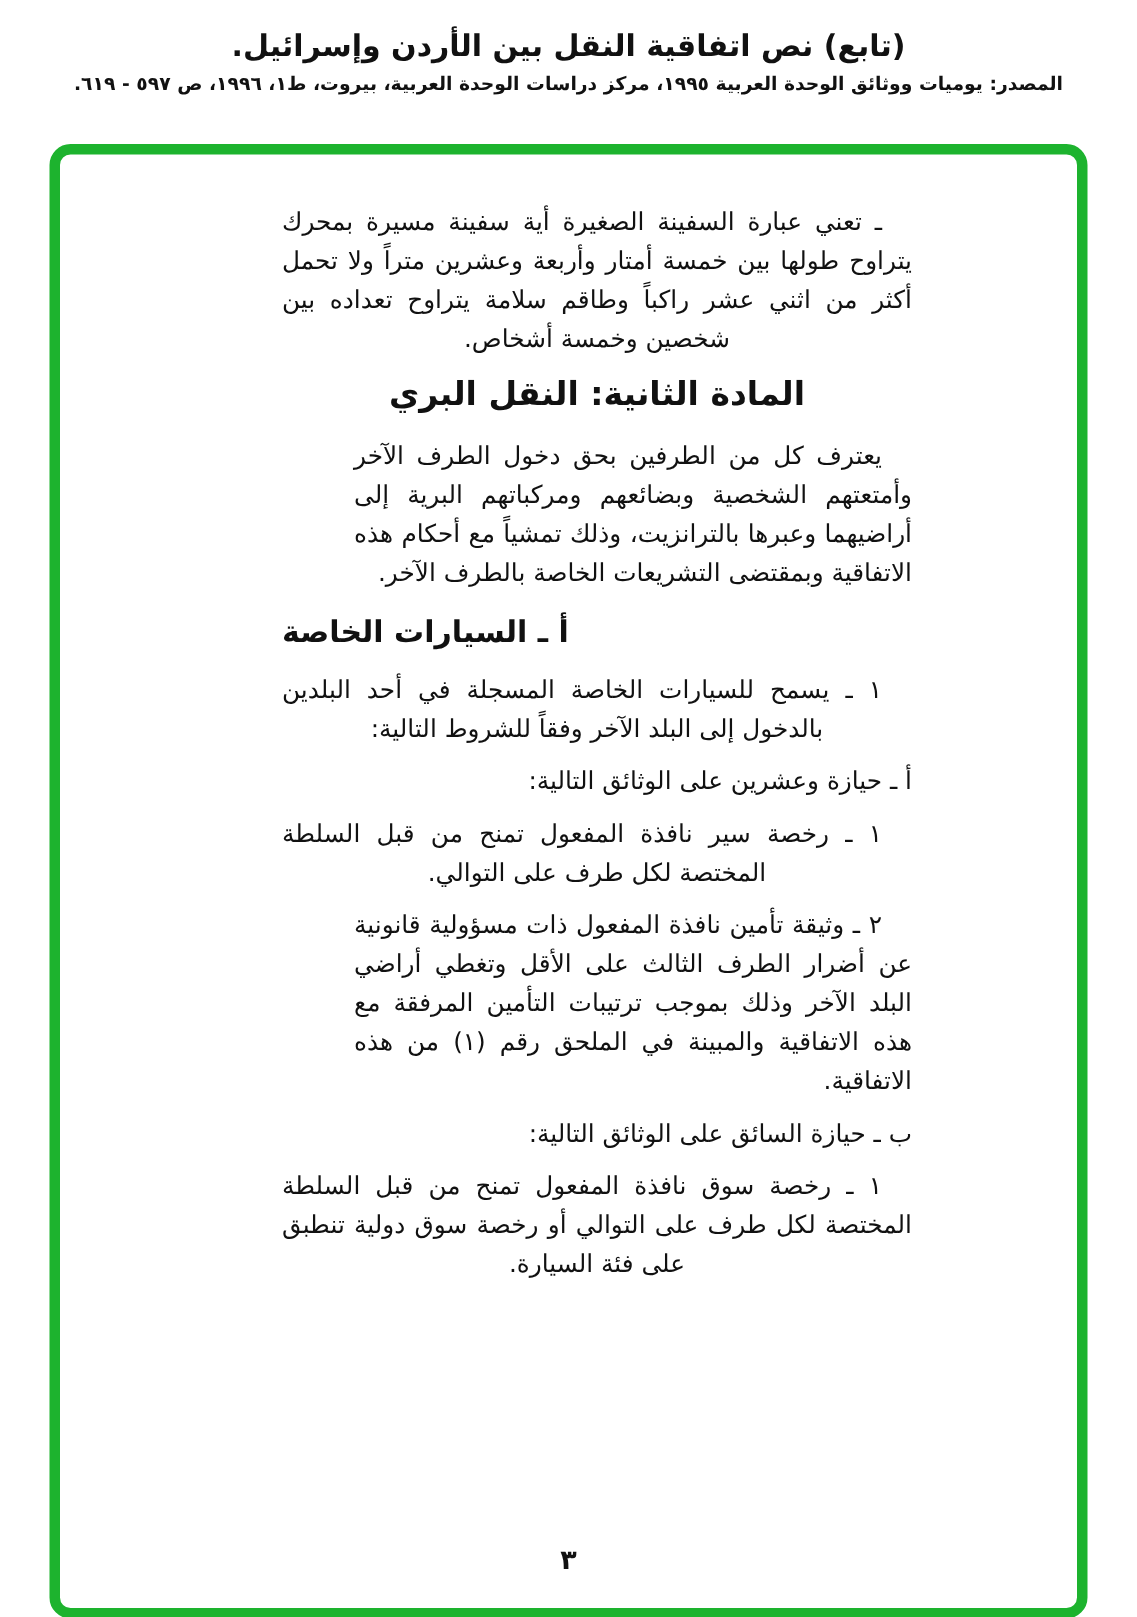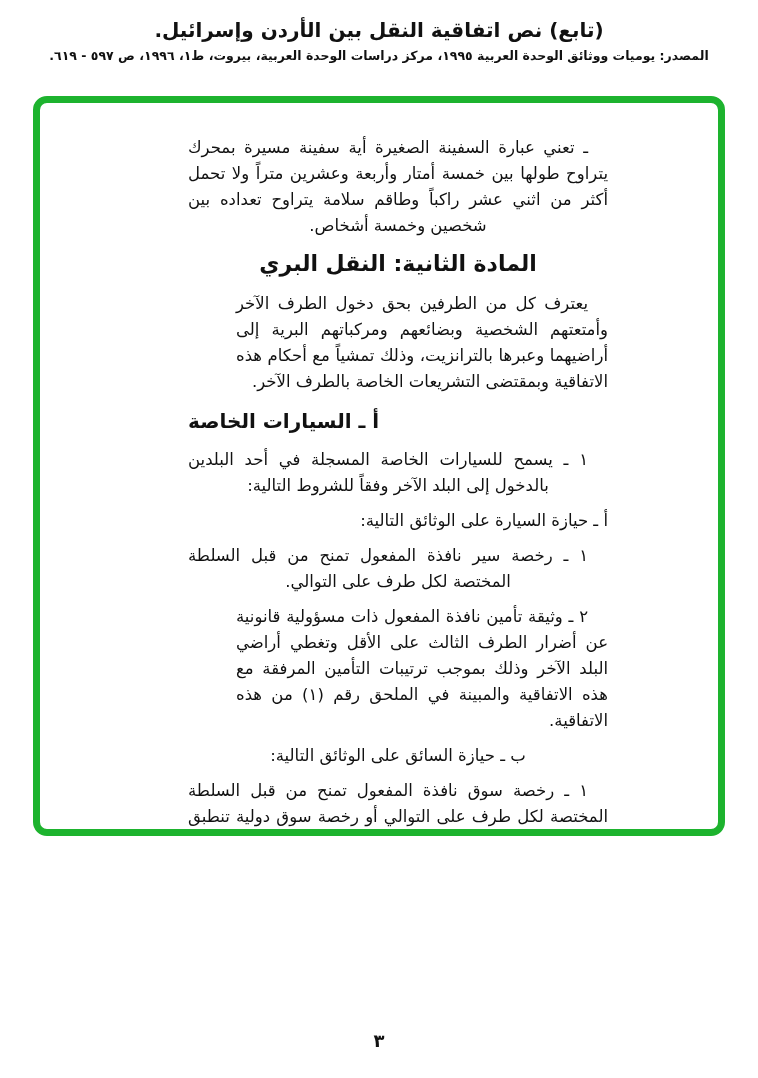--- a/index.html
+++ b/index.html
@@ -33,21 +33,21 @@
     font-size: 12.5px;
     font-weight: bold;
     line-height: 24px;
     margin-top: 2px;
   }
   .document-frame {
     position: absolute;
     left: 33px;
     top: 96px;
     width: 692px;
-    height: 740px;
+    height: 983px;
     box-sizing: border-box;
     border: 7px solid #1db32e;
     border-radius: 14px;
     background: #ffffff;
     overflow: hidden;
   }
   .document-content {
     box-sizing: border-box;
     padding: 32px 110px 10px 148px;
     font-size: 16.5px;
@@ -69,21 +69,20 @@
     text-indent: 20px;
     margin-left: 48px;
   }
   p.line-right {
     text-align: right;
   }
   p.line-right.small-indent {
     padding-right: 8px;
   }
   p.line-center {
-    text-align: center;
   }
   p.heading-center {
     text-align: center;
     font-weight: bold;
     font-size: 22px;
     line-height: 30px;
     margin: 10px 0 12px 0 !important;
   }
   p.heading-right {
     text-align: left;
@@ -111,21 +110,21 @@
   <div class="header-source">المصدر: يوميات ووثائق الوحدة العربية ١٩٩٥، مركز دراسات الوحدة العربية، بيروت، ط١، ١٩٩٦، ص ٥٩٧ - ٦١٩.</div>
 </header>
 
 <div class="document-frame" style="border-color: rgb(29, 179, 46);">
   <div class="document-content">
     <p class="jcl">ـ تعني عبارة السفينة الصغيرة أية سفينة مسيرة بمحرك يتراوح طولها بين خمسة أمتار وأربعة وعشرين متراً ولا تحمل أكثر من اثني عشر راكباً وطاقم سلامة يتراوح تعداده بين شخصين وخمسة أشخاص.</p>
     <p class="heading-center">المادة الثانية: النقل البري</p>
     <p class="jrl">يعترف كل من الطرفين بحق دخول الطرف الآخر وأمتعتهم الشخصية وبضائعهم ومركباتهم البرية إلى أراضيهما وعبرها بالترانزيت، وذلك تمشياً مع أحكام هذه الاتفاقية وبمقتضى التشريعات الخاصة بالطرف الآخر.</p>
     <p class="heading-right">أ ـ السيارات الخاصة</p>
     <p class="jcl">١ ـ يسمح للسيارات الخاصة المسجلة في أحد البلدين بالدخول إلى البلد الآخر وفقاً للشروط التالية:</p>
-    <p class="line-right">أ ـ حيازة السيارة على الوثائق التالية:</p>
+    <p class="line-right">أ ـ حيازة وعشرين على الوثائق التالية:</p>
     <p class="jcl">١ ـ رخصة سير نافذة المفعول تمنح من قبل السلطة المختصة لكل طرف على التوالي.</p>
     <p class="jrl">٢ ـ وثيقة تأمين نافذة المفعول ذات مسؤولية قانونية عن أضرار الطرف الثالث على الأقل وتغطي أراضي البلد الآخر وذلك بموجب ترتيبات التأمين المرفقة مع هذه الاتفاقية والمبينة في الملحق رقم (١) من هذه الاتفاقية.</p>
     <p class="line-center">ب ـ حيازة السائق على الوثائق التالية:</p>
     <p class="jcl">١ ـ رخصة سوق نافذة المفعول تمنح من قبل السلطة المختصة لكل طرف على التوالي أو رخصة سوق دولية تنطبق على فئة السيارة.</p>
   </div>
 </div>
 
 <div class="page-number">٣</div>
 
 </body></html>

